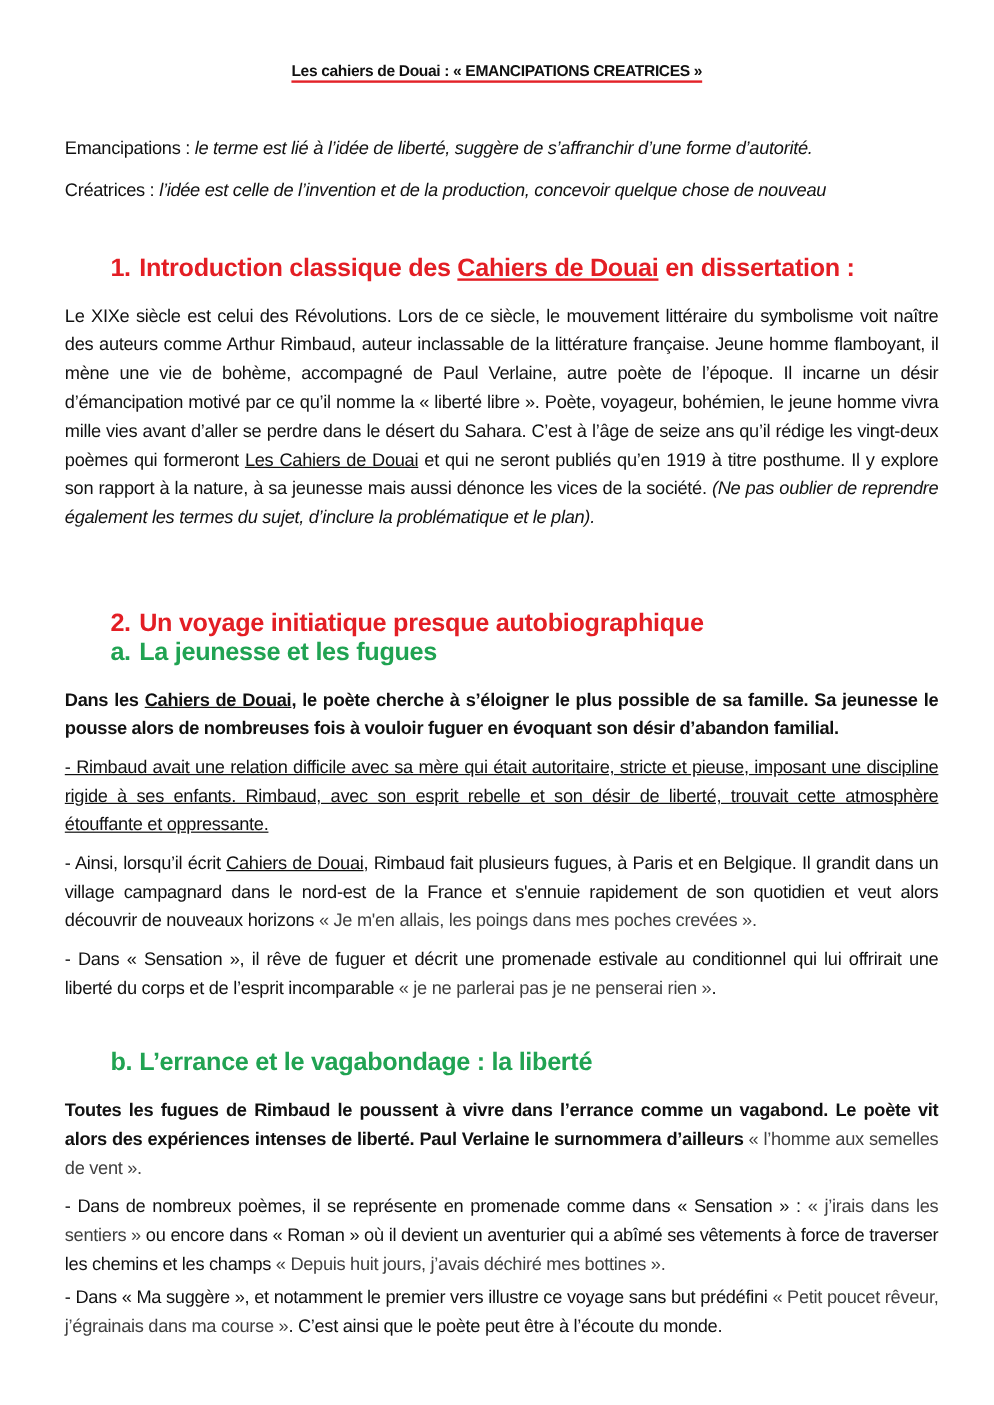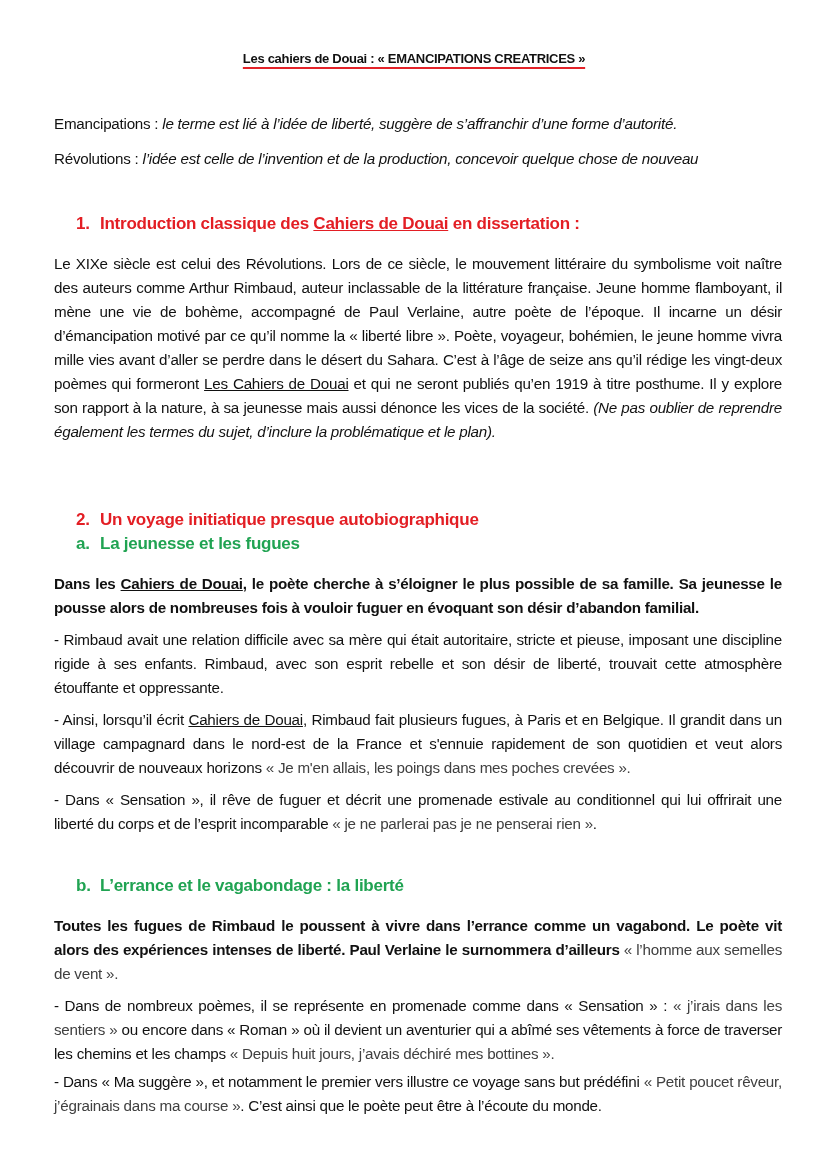--- a/index.html
+++ b/index.html
@@ -11,43 +11,43 @@
   .title span { text-decoration: underline; text-decoration-color: #e32228; text-decoration-thickness: 2px; text-underline-offset: 4px; }
   p { margin: 4px; font-size: 15.2px; line-height: 24px; letter-spacing: -0.25px; }
   .abs { position: absolute; left: 0; width: 728px; }
   .j { text-align: justify; }
   .it { font-style: italic; }
   .b { font-weight: bold; }
   .u { text-decoration: underline; }
   .red { color: #e31e24; font-weight: bold; }
   .green { color: #20a352; font-weight: bold; }
   .blue { color: #404040; font-weight: normal; }
-  .h { position: absolute; left: 26px; font-size: 17px; line-height: 24px; letter-spacing: -0.25px; }
+  .h { position: absolute; left: 42px; font-size: 21px; line-height: 24px; letter-spacing: -0.25px; }
   .num { display: inline-block; width: 24px; }
 </style>
 </head>
 <body>
 
 <div class="page">
 
   <div class="title"><span>Les cahiers de Douai : « EMANCIPATIONS CREATRICES »</span></div>
 
   <p class="abs" style="top:108px;"><span>Emancipations : </span><span class="it">le terme est lié à l’idée de liberté, suggère de s’affranchir d’une forme d’autorité.</span></p>
-  <p class="abs" style="top:143px;"><span>Révolutions : </span><span class="it">l’idée est celle de l’invention et de la production, concevoir quelque chose de nouveau</span></p>
+  <p class="abs" style="top:143px;"><span>Créatrices : </span><span class="it">l’idée est celle de l’invention et de la production, concevoir quelque chose de nouveau</span></p>
 
   <div class="h red" style="top:212px;"><span class="num">1.</span><span>Introduction classique des </span><span class="u">Cahiers de Douai</span><span> en dissertation :</span></div>
 
   <p class="abs j" style="top:248px;"><span>Le XIXe siècle est celui des Révolutions. Lors de ce siècle, le mouvement littéraire du symbolisme voit naître des auteurs comme Arthur Rimbaud, auteur inclassable de la littérature française. Jeune homme flamboyant, il mène une vie de bohème, accompagné de Paul Verlaine, autre poète de l’époque. Il incarne un désir d’émancipation motivé par ce qu’il nomme la « liberté libre ». Poète, voyageur, bohémien, le jeune homme vivra mille vies avant d’aller se perdre dans le désert du Sahara. C’est à l’âge de seize ans qu’il rédige les vingt-deux poèmes qui formeront </span><span class="u">Les Cahiers de Douai</span><span> et qui ne seront publiés qu’en 1919 à titre posthume. Il y explore son rapport à la nature, à sa jeunesse mais aussi dénonce les vices de la société. </span><span class="it">(Ne pas oublier de reprendre également les termes du sujet, d’inclure la problématique et le plan).</span></p>
 
   <div class="h red" style="top:508px;"><span class="num">2.</span><span>Un voyage initiatique presque autobiographique</span></div>
   <div class="h green" style="top:532px;"><span class="num">a.</span><span>La jeunesse et les fugues</span></div>
 
   <p class="abs j b" style="top:568px;"><span>Dans les </span><span class="u">Cahiers de Douai</span><span>, le poète cherche à s’éloigner le plus possible de sa famille. Sa jeunesse le pousse alors de nombreuses fois à vouloir fuguer en évoquant son désir d’abandon familial.</span></p>
 
-  <p class="abs j" style="top:624px;"><span>- Rimbaud avait une relation difficile avec sa mère qui était autoritaire, stricte et pieuse, imposant une discipline rigide à ses enfants. Rimbaud, avec son esprit rebelle et son désir de liberté, trouvait cette atmosphère étouffante et oppressante.</span></p>
+  <p class="abs j" style="top:624px;text-decoration:underline;"><span>- Rimbaud avait une relation difficile avec sa mère qui était autoritaire, stricte et pieuse, imposant une discipline rigide à ses enfants. Rimbaud, avec son esprit rebelle et son désir de liberté, trouvait cette atmosphère étouffante et oppressante.</span></p>
 
   <p class="abs j" style="top:704px;"><span>- Ainsi, lorsqu’il écrit </span><span class="u">Cahiers de Douai</span><span>, Rimbaud fait plusieurs fugues, à Paris et en Belgique. Il grandit dans un village campagnard dans le nord-est de la France et s'ennuie rapidement de son quotidien et veut alors découvrir de nouveaux horizons </span><span class="blue">« Je m'en allais, les poings dans mes poches crevées ».</span></p>
 
   <p class="abs j" style="top:784px;"><span>- Dans « Sensation », il rêve de fuguer et décrit une promenade estivale au conditionnel qui lui offrirait une liberté du corps et de l’esprit incomparable </span><span class="blue">« je ne parlerai pas je ne penserai rien »</span><span>.</span></p>
 
   <div class="h green" style="top:874px;"><span class="num">b.</span><span>L’errance et le vagabondage : la liberté</span></div>
 
   <p class="abs j b" style="top:910px;"><span>Toutes les fugues de Rimbaud le poussent à vivre dans l’errance comme un vagabond. Le poète vit alors des expériences intenses de liberté. Paul Verlaine le surnommera d’ailleurs </span><span class="blue">« l’homme aux semelles de vent ».</span></p>
 
   <p class="abs j" style="top:990px;"><span>- Dans de nombreux poèmes, il se représente en promenade comme dans « Sensation » : </span><span class="blue">« j’irais dans les sentiers »</span><span> ou encore dans « Roman » où il devient un aventurier qui a abîmé ses vêtements à force de traverser les chemins et les champs </span><span class="blue">« Depuis huit jours, j’avais déchiré mes bottines ».</span></p>

